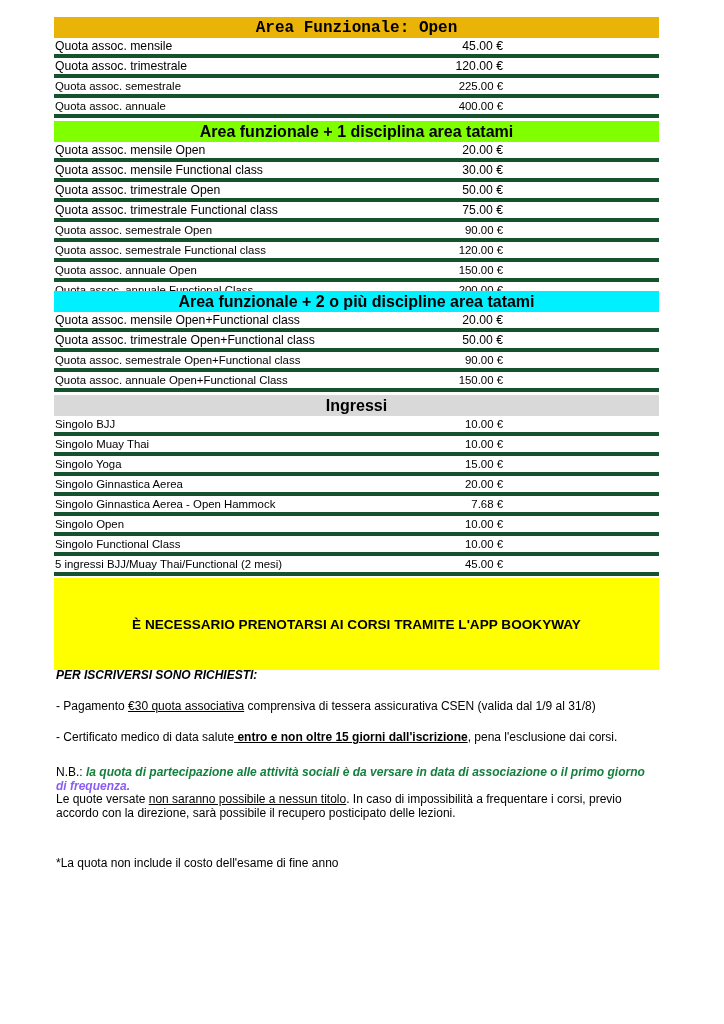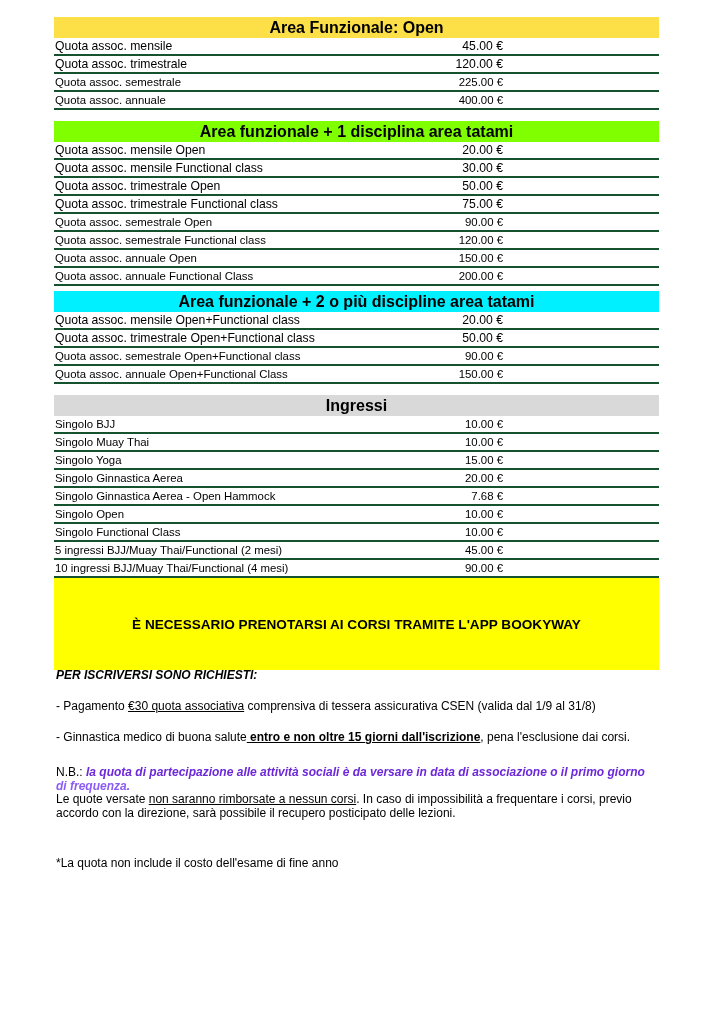--- a/index.html
+++ b/index.html
@@ -6,21 +6,21 @@
   body {
     width: 724px; height: 1024px; position: relative; overflow: hidden;
     font-family: "Liberation Sans", sans-serif; color: #000;
   }
   .section { position: absolute; left: 54px; width: 605px; }
   .sec-header {
     height: 21px; line-height: 22px; text-align: center;
     font-weight: bold; font-size: 16px;
   }
   .row {
-    position: relative; height: 16px; border-bottom: 2px solid #14532d;
+    position: relative; height: 16px; border-bottom: 4px solid #14532d;
     font-size: 12.2px; line-height: 15px;
   }
   .row .label { position: absolute; left: 1px; top: 1px; white-space: nowrap; }
   .row .price { position: absolute; right: 156px; top: 1px; white-space: nowrap; }
   .row.small { font-size: 11.4px; }
 
   #sec1 { top: 17px; }
   #sec2 { top: 121px; }
   #sec3 { top: 291px; }
   #sec4 { top: 395px; }
@@ -32,21 +32,21 @@
   }
   .txt { position: absolute; left: 56px; font-size: 12px; line-height: 14px; white-space: nowrap; }
   .u { text-decoration: underline; }
   .b { font-weight: bold; }
   .red-it { color: #ff1a1a; font-weight: bold; font-style: italic; }
 </style>
 </head>
 <body>
 
 <div class="section" id="sec1">
-  <div class="sec-header" style="background: #fde047;">Area Funzionale: Open</div>
+  <div class="sec-header" style="background: #eab308; font-family: Liberation Mono, monospace;">Area Funzionale: Open</div>
   <div class="row">
       <span class="label">Quota assoc. mensile</span>
       <span class="price">45.00 €</span>
     </div>
   <div class="row">
       <span class="label">Quota assoc. trimestrale</span>
       <span class="price">120.00 €</span>
     </div>
   <div class="row small">
       <span class="label">Quota assoc. semestrale</span>
@@ -155,20 +155,20 @@
 </div>
 
 <div class="notice" style="background: rgb(255, 255, 0);">
   <span>È NECESSARIO PRENOTARSI AI CORSI TRAMITE L'APP BOOKYWAY</span>
 </div>
 
 <div class="txt" style="top:668px; font-weight:bold; font-style:italic;">PER ISCRIVERSI SONO RICHIESTI:</div>
 
 <div class="txt" style="top:699px;"><span>- Pagamento </span><span class="u">€30 quota associativa</span><span> comprensiva di tessera assicurativa CSEN (valida dal 1/9 al 31/8)</span></div>
 
-<div class="txt" style="top:730px;"><span>- Ginnastica medico di buona salute</span><span class="u b"> entro e non oltre 15 giorni dall'iscrizione</span><span>, pena l'esclusione dai corsi.</span></div>
+<div class="txt" style="top:730px;"><span>- Certificato medico di data salute</span><span class="u b"> entro e non oltre 15 giorni dall'iscrizione</span><span>, pena l'esclusione dai corsi.</span></div>
 
-<div class="txt" style="top:765px;"><span>N.B.: </span><span class="red-it" style="color: #6d28d9;">la quota di partecipazione alle attività sociali è da versare in data di associazione o il primo giorno</span></div>
+<div class="txt" style="top:765px;"><span>N.B.: </span><span class="red-it" style="color: #15803d;">la quota di partecipazione alle attività sociali è da versare in data di associazione o il primo giorno</span></div>
 <div class="txt red-it" style="top: 779px; color: #8b5cf6;">di frequenza.</div>
-<div class="txt" style="top:792px;"><span>Le quote versate </span><span class="u">non saranno rimborsate a nessun corsi</span><span>. In caso di impossibilità a frequentare i corsi, previo</span></div>
+<div class="txt" style="top:792px;"><span>Le quote versate </span><span class="u">non saranno possibile a nessun titolo</span><span>. In caso di impossibilità a frequentare i corsi, previo</span></div>
 <div class="txt" style="top:806px;">accordo con la direzione, sarà possibile il recupero posticipato delle lezioni.</div>
 
 <div class="txt" style="top:837px;margin-top:19px;">*La quota non include il costo dell'esame di fine anno</div>
 
 </body></html>

